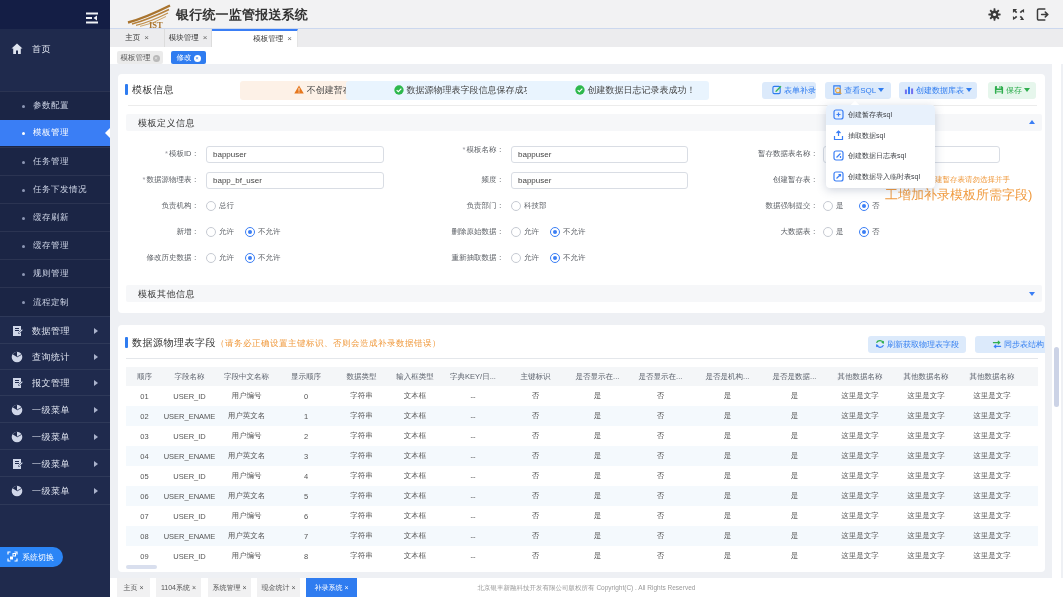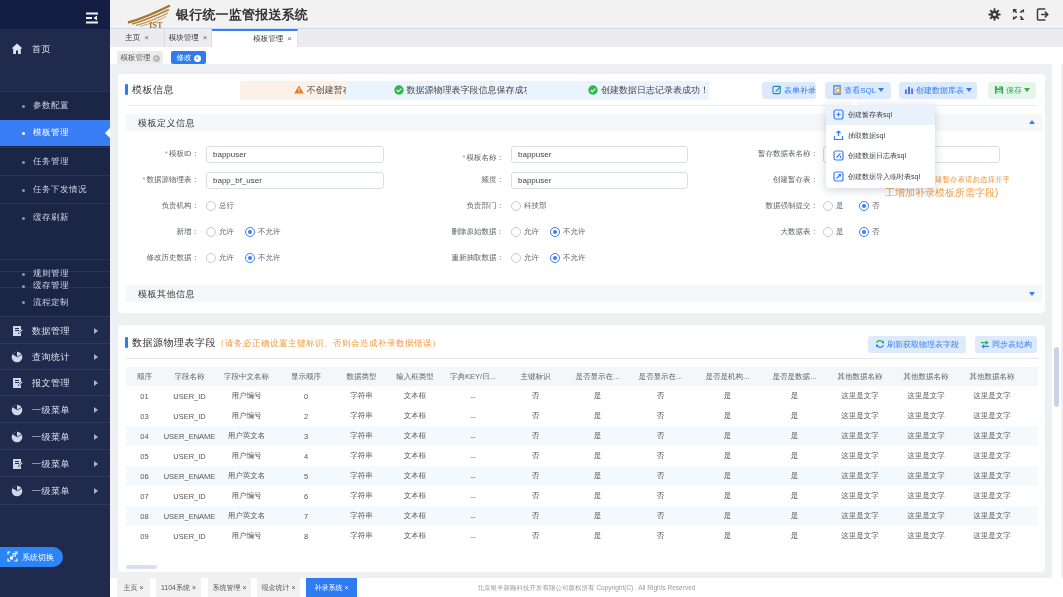--- a/index.html
+++ b/index.html
@@ -104,21 +104,21 @@
         <span class="txt">任务管理</span>
       </div>
     <div class="sub" style="top:175px;height:28px;">
         <span class="dot"></span>
         <span class="txt">任务下发情况</span>
       </div>
     <div class="sub" style="top:203px;height:28px;">
         <span class="dot"></span>
         <span class="txt">缓存刷新</span>
       </div>
-    <div class="sub" style="top:231px;height:28px;margin-top:40px;">
+    <div class="sub" style="top:231px;height:28px;">
         <span class="dot"></span>
         <span class="txt">缓存管理</span>
       </div>
     <div class="sub" style="top:259px;height:28px;">
         <span class="dot"></span>
         <span class="txt">规则管理</span>
       </div>
     <div class="sub" style="top:287px;height:29px;">
         <span class="dot"></span>
         <span class="txt">流程定制</span>
@@ -258,21 +258,21 @@
         </svg>
       不创建暂存表！
     </div>
     <div class="alert" style="left:228px;top:7px;width:181px;background:#e9f4fe;text-align:left;">
       <svg width="10" height="10" viewBox="0 0 12 12" style="vertical-align:-1.5px;">
           <circle cx="6" cy="6" r="5.6" fill="#2eb84c"></circle>
           <path d="M3.2 6.1 L5.2 8 L8.8 4.4" stroke="#fff" stroke-width="1.4" fill="none"></path>
         </svg>
       数据源物理表字段信息保存成功！
     </div>
-    <div class="alert" style="left:409px;top:7px;width:134px;background:#e9f4fe;text-align:right;">
+    <div class="alert" style="left:409px;top:7px;width:134px;background:#e9f4fe;text-align:left;">
       <svg width="10" height="10" viewBox="0 0 12 12" style="vertical-align:-1.5px;">
           <circle cx="6" cy="6" r="5.6" fill="#2eb84c"></circle>
           <path d="M3.2 6.1 L5.2 8 L8.8 4.4" stroke="#fff" stroke-width="1.4" fill="none"></path>
         </svg>
       创建数据日志记录表成功！
     </div>
     <div class="btn" style="left:644px;top:8px;width:54px;text-align:right;">
       <svg width="10" height="10" viewBox="0 0 11 11">
           <rect x="1" y="1.5" width="8" height="8" rx="1.5" stroke="#2f7cf0" fill="none" stroke-width="1.2"></rect>
           <path d="M4 6.2 L9.3 0.9 L10.4 2 L5.1 7.3 L3.7 7.6 Z" fill="#35b558"></path>
@@ -302,33 +302,33 @@
         </svg>
       保存 <span style="display:inline-block;vertical-align:1.5px;width:0;height:0;border-left:3.5px solid transparent;border-right:3.5px solid transparent;border-top:4px solid #2fae4e;"></span></div>
     <div class="abs" style="left:10px;top:31px;width:909px;height:1px;background:#ececec;"></div>
     <div class="secbar" style="top:40px;">
       <span class="t">模板定义信息</span>
         <span class="caret-up"></span>
     </div>
 
     <div class="lbl" style="right:846px;top:80px;"><span class="req">*</span>模板ID：</div>
     <div class="inp" style="left:88px;top:72px;width:170px;">bappuser</div>
-    <div class="lbl" style="right:541px;top:84px;"><span class="req">*</span>模板名称：</div>
+    <div class="lbl" style="right:541px;top:76px;"><span class="req">*</span>模板名称：</div>
     <div class="inp" style="left:393px;top:72px;width:169px;">bappuser</div>
     <div class="lbl" style="right:227px;top:80px;">暂存数据表名称：</div>
     <div class="inp" style="left:705px;top:72px;width:169px;"></div>
 
     <div class="lbl" style="right:846px;top:106px;margin-left:40px;"><span class="req">*</span>数据源物理表：</div>
     <div class="inp" style="left:88px;top:98px;width:170px;">bapp_bf_user</div>
     <div class="lbl" style="right:541px;top:106px;">频度：</div>
     <div class="inp" style="left:393px;top:98px;width:169px;">bappuser</div>
     <div class="lbl" style="right:227px;top:106px;">创建暂存表：</div>
     <div class="abs" style="left:704px;top:101px;font-size:7.5px;color:#888;">（</div>
     <div class="abs" style="left:817px;top:101px;font-size:7.5px;color:#f09a3e;white-space:nowrap;">建暂存表请勿选择并手</div>
-    <div class="abs" style="left:767px;top:112px;font-size:10px;color:#f09a3e;white-space:nowrap;">工增加补录模板所需字段)</div>
+    <div class="abs" style="left:767px;top:112px;font-size:13px;color:#f09a3e;white-space:nowrap;">工增加补录模板所需字段)</div>
 
     <div class="lbl" style="right:846px;top:132px;">负责机构：</div>
     <div class="radio" style="left:88px;top:132px;"></div>
       <div class="rlbl" style="left:101px;top:132px;">总行</div>
     <div class="lbl" style="right:541px;top:132px;">负责部门：</div>
     <div class="radio" style="left:393px;top:132px;"></div>
       <div class="rlbl" style="left:406px;top:132px;">科技部</div>
     <div class="lbl" style="right:227px;top:132px;">数据强制提交：</div>
     <div class="radio" style="left:705px;top:132px;"></div>
       <div class="rlbl" style="left:718px;top:132px;">是</div>
@@ -371,21 +371,21 @@
     <div class="abs" style="left:7px;top:12px;width:3px;height:11px;background:#2f7cf0;border-radius:1px;"></div>
     <div class="abs" style="left:14px;top:11px;font-size:10px;color:#333;letter-spacing:0.5px;">数据源物理表字段<span style="font-size:8.5px;color:#f09a3e;">（请务必正确设置主键标识、否则会造成补录数据错误）</span></div>
     <div class="btn" style="left:750px;top:11px;width:98px;text-align:center;">
       <svg width="10" height="10" viewBox="0 0 12 12">
           <path d="M1.8 4.6 A4.6 4.6 0 0 1 10.2 5" stroke="#2fae4e" stroke-width="1.5" fill="none"></path>
           <path d="M10.8 2.2 L10.4 5.6 L7.4 4.2 Z" fill="#2fae4e"></path>
           <path d="M10.2 7.4 A4.6 4.6 0 0 1 1.8 7" stroke="#3a7ef5" stroke-width="1.5" fill="none"></path>
           <path d="M1.2 9.8 L1.6 6.4 L4.6 7.8 Z" fill="#3a7ef5"></path>
         </svg>
       刷新获取物理表字段</div>
-    <div class="btn" style="left:857px;top:11px;width:62px;text-align:center;">
+    <div class="btn" style="left:857px;top:11px;width:86px;text-align:center;">
       <svg width="10" height="9" viewBox="0 0 12 11">
           <path d="M1 3.2 H9 M7 1 L9.4 3.2 L7 5.4" stroke="#2fae4e" stroke-width="1.3" fill="none"></path>
           <path d="M11 7.8 H3 M5 5.6 L2.6 7.8 L5 10" stroke="#3a7ef5" stroke-width="1.3" fill="none"></path>
         </svg>
       同步表结构</div>
     <div class="abs" style="left:8px;top:33px;width:912px;height:1px;background:#e4e7eb;"></div>
     <table class="grid" style="top:42px;">
       <colgroup>
           <col style="width:37px">
           <col style="width:53px">
@@ -436,20 +436,38 @@
             <td>否</td>
             <td>是</td>
             <td>否</td>
             <td>是</td>
             <td>是</td>
             <td>这里是文字</td>
             <td>这里是文字</td>
             <td>这里是文字</td>
             <td></td>
           </tr>
+        <tr class="alt">
+            <td>02</td>
+            <td>USER_ENAME</td>
+            <td>用户英文名</td>
+            <td>1</td>
+            <td>字符串</td>
+            <td>文本框</td>
+            <td>--</td>
+            <td>否</td>
+            <td>是</td>
+            <td>否</td>
+            <td>是</td>
+            <td>是</td>
+            <td>这里是文字</td>
+            <td>这里是文字</td>
+            <td>这里是文字</td>
+            <td></td>
+          </tr>
         <tr>
             <td>03</td>
             <td>USER_ID</td>
             <td>用户编号</td>
             <td>2</td>
             <td>字符串</td>
             <td>文本框</td>
             <td>--</td>
             <td>否</td>
             <td>是</td>

